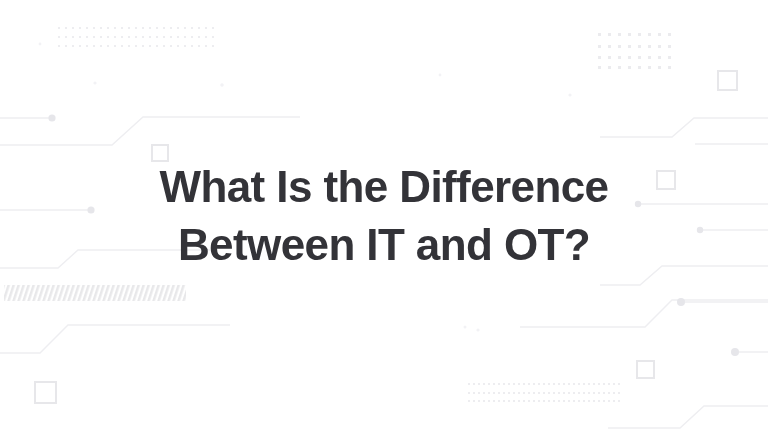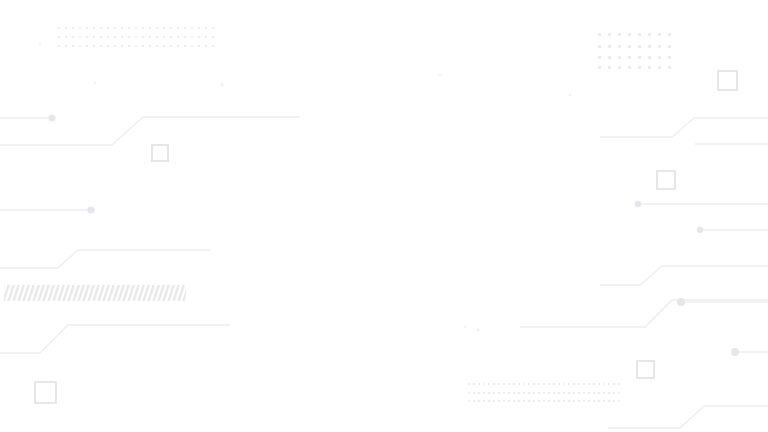--- a/index.html
+++ b/index.html
@@ -333,15 +333,17 @@
       <circle cx="222" cy="85" r="1.8"></circle>
       <circle cx="440" cy="75" r="1.4"></circle>
       <circle cx="570" cy="95" r="1.6"></circle>
       <circle cx="478" cy="330" r="1.6"></circle>
       <circle cx="465" cy="327" r="1.5"></circle>
       <circle cx="40" cy="44" r="1.4"></circle>
     </g>
   </svg>
 
   <div id="title-block">
+    <span class="title-line">What Is the Difference</span>
+    <span class="title-line">Between IT and OT?</span>
   </div>
 
 </div>
 
 </body></html>

